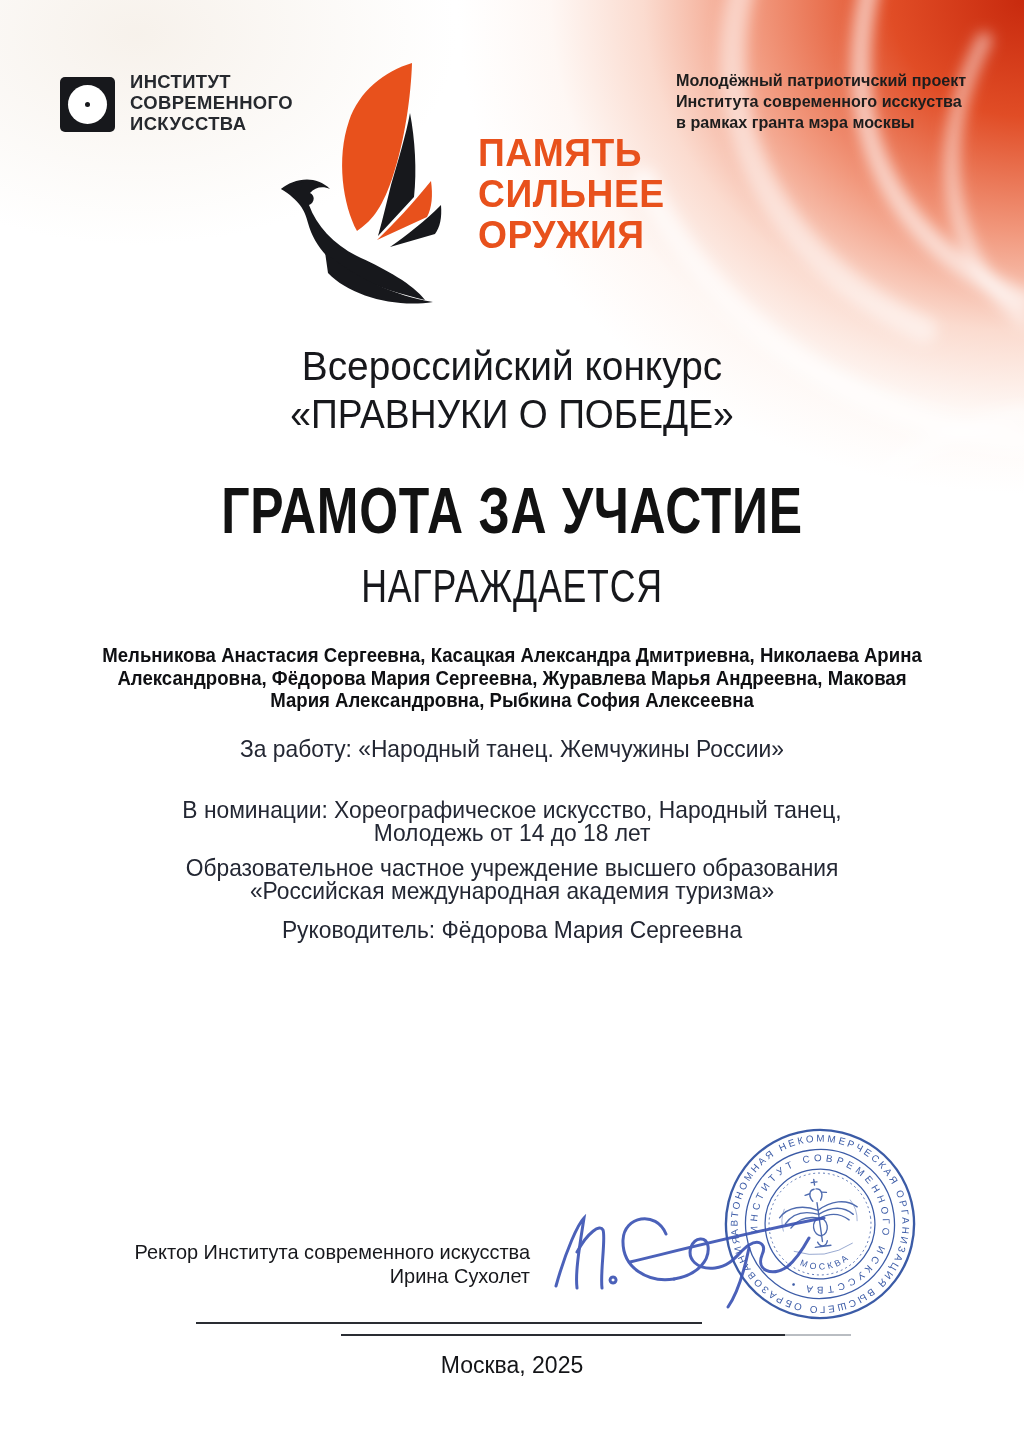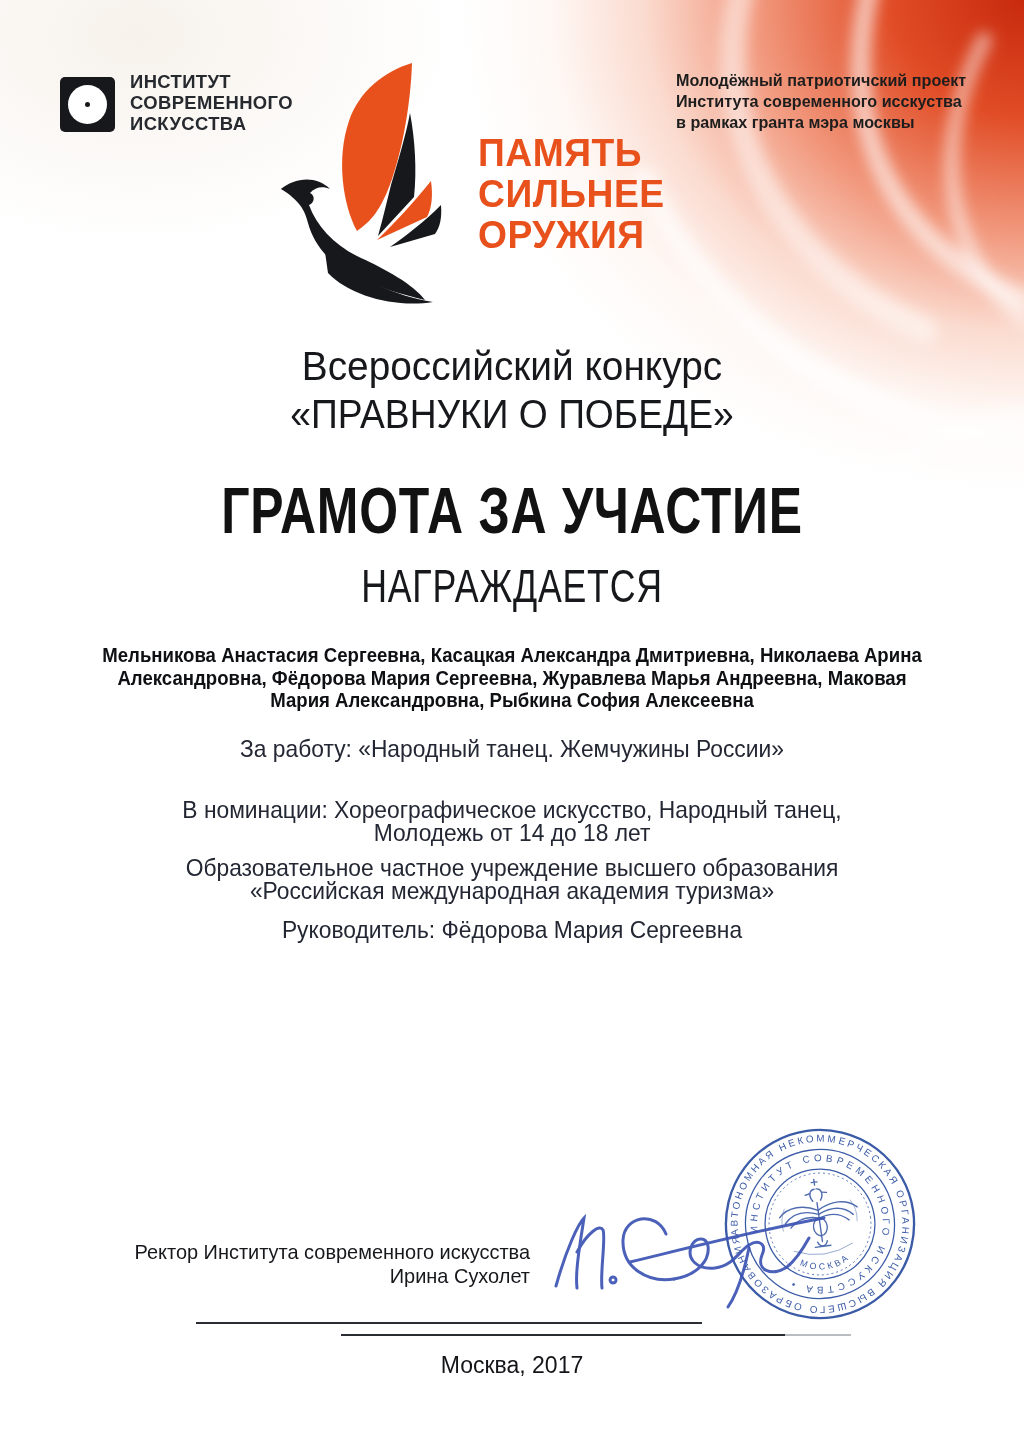--- a/index.html
+++ b/index.html
@@ -210,15 +210,15 @@
       <path d="M136,91 C160,87 172,72 170,58 C168,48 157,49 153,59 C149,71 159,82 177,80 C195,78 201,63 211,57 C221,51 229,56 224,67 C218,82 233,89 249,79 C259,71 266,59 271,50"></path>
       <path d="M92,74 C150,60 220,42 286,30"></path>
       <path d="M211,60 C206,84 199,106 190,119"></path>
     </g>
   </svg>
 
   <div class="sig-line1"></div>
   <div class="sig-line2"></div>
   <div class="sig-line2-ext"></div>
 
-  <div class="ctr place-year">Москва, 2017</div>
+  <div class="ctr place-year">Москва, 2025</div>
 
 </div>
 
 </body></html>

